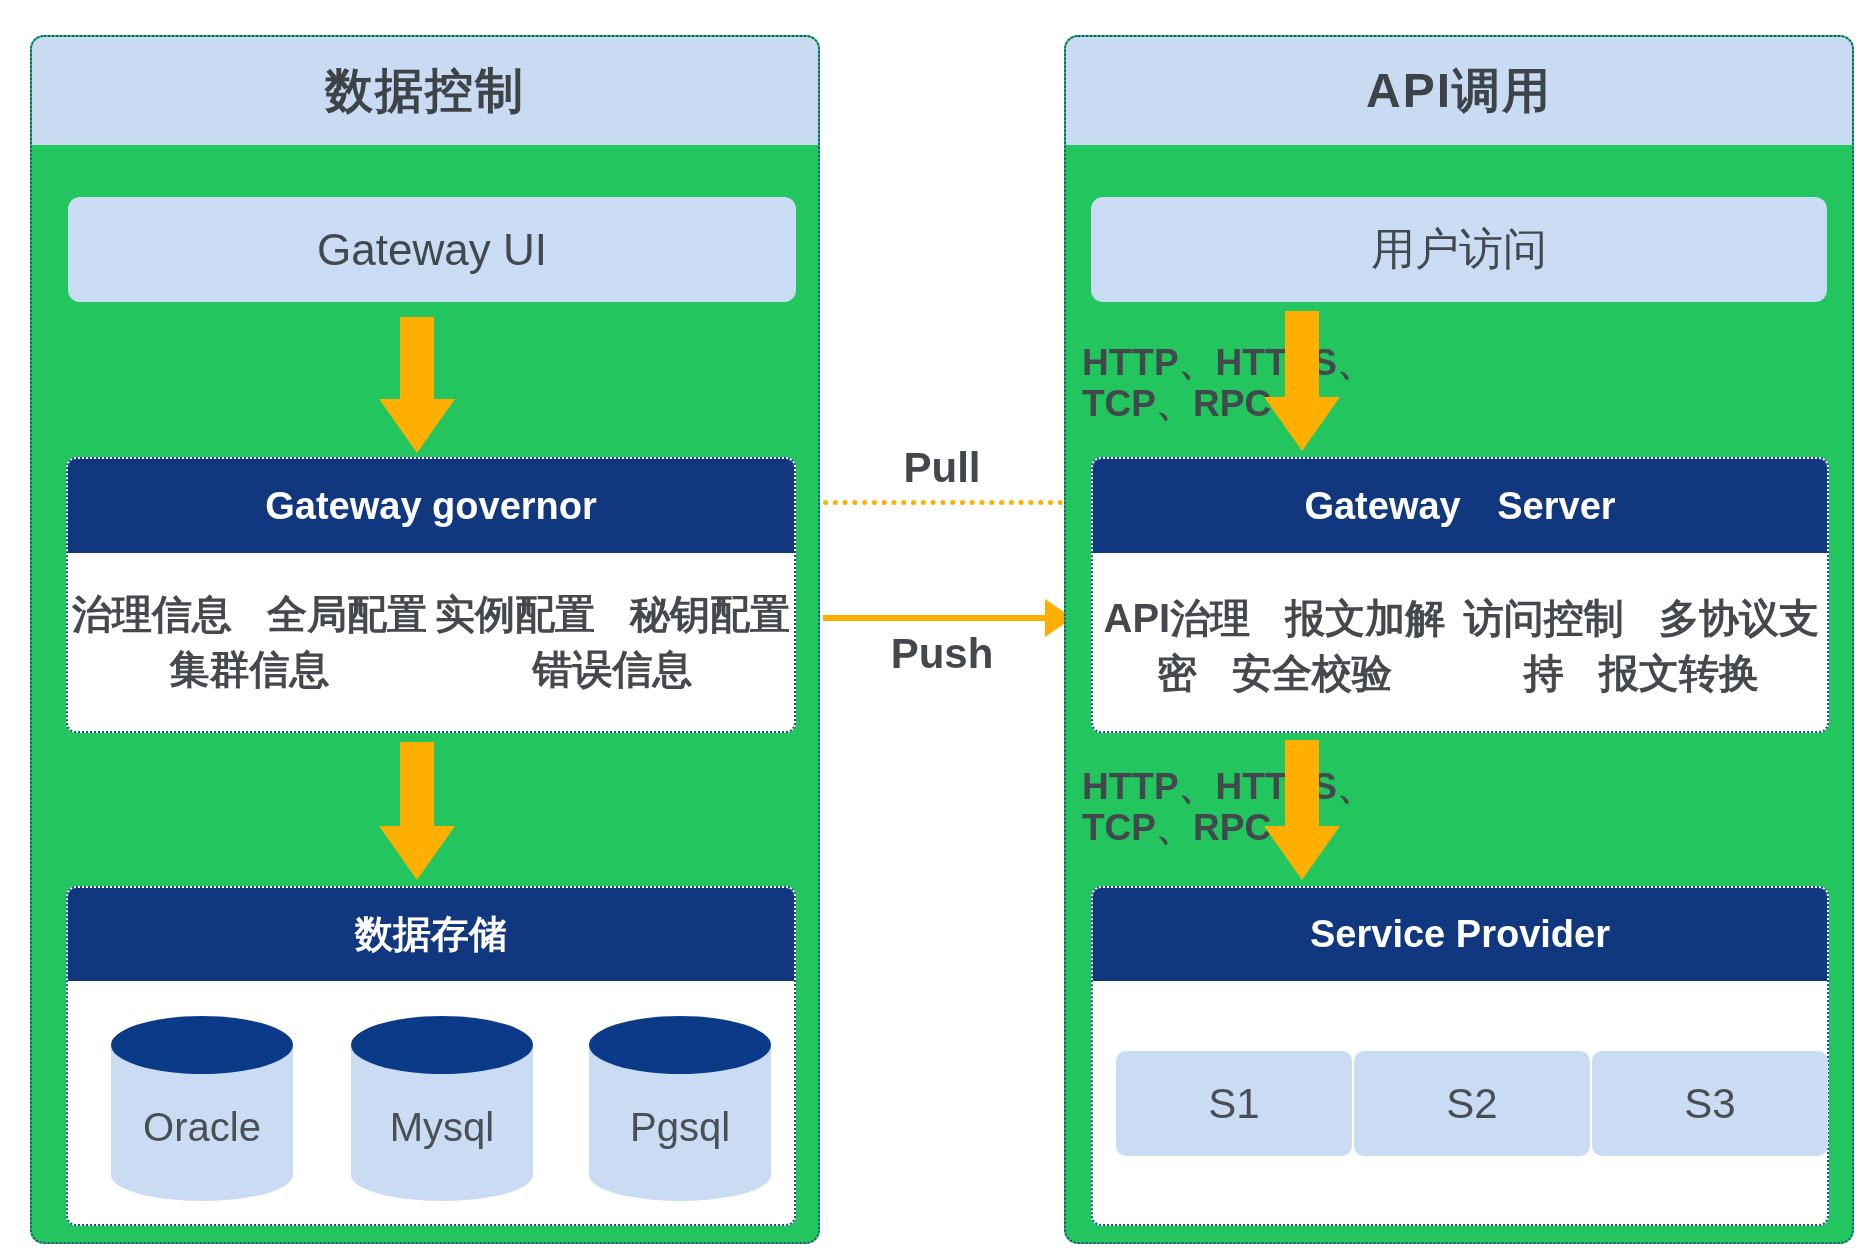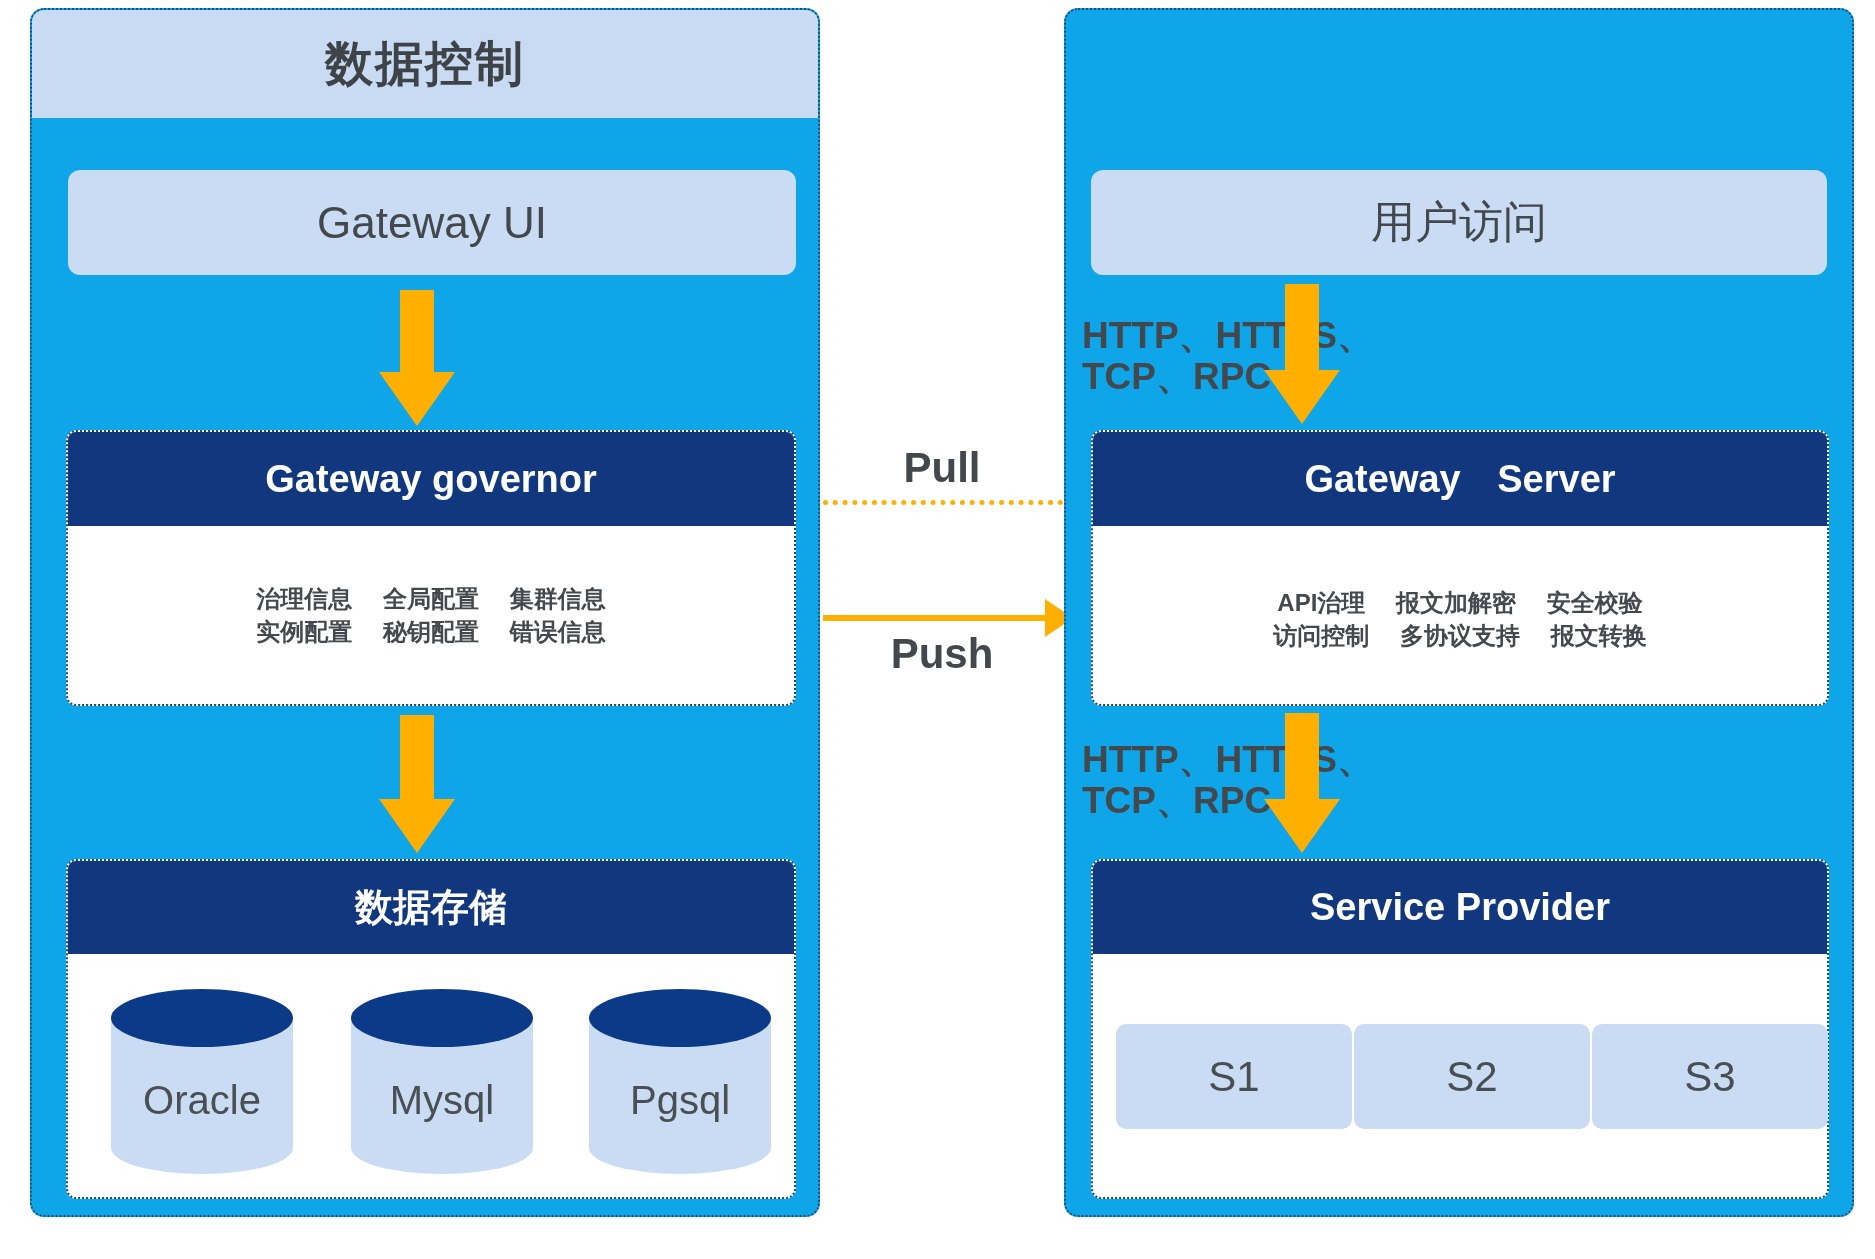--- a/index.html
+++ b/index.html
@@ -2,22 +2,22 @@
 <html><head>
 <meta charset="utf-8">
 <style>
   html,body { margin:0; padding:0; background:#ffffff; }
   .canvas {
     position:relative; width:1875px; height:1259px; overflow:hidden;
     background:#ffffff; font-family:"Liberation Sans", sans-serif;
     color:#43484d;
   }
   .panel {
-    position:absolute; top:8px; height:1205px; width:786px;
-    border:2px dotted #1e4b7d; border-radius:14px; background:#0ea5e9;
+    position:absolute; top:35px; height:1205px; width:786px;
+    border:2px dotted #1e4b7d; border-radius:14px; background:#22c55e;
   }
   .panel-header {
     position:absolute; top:0; left:0; right:0; height:108px;
     background:#c8dbf2; border-radius:12px 12px 0 0;
     display:flex; align-items:center; justify-content:center;
     font-size:48px; font-weight:bold; color:#3e4348; letter-spacing:2px;
   }
   .soft-box {
     position:absolute; background:#c9dcf4; border-radius:12px;
     display:flex; align-items:center; justify-content:center;
@@ -27,23 +27,23 @@
     position:absolute; border:2px dotted #1e4b7d; border-radius:10px; background:#ffffff;
     display:flex; flex-direction:column;
   }
   .node-header {
     height:94px; flex:0 0 auto; background:#11387e; border-radius:8px 8px 0 0;
     display:flex; align-items:center; justify-content:center;
     color:#ffffff; font-size:38px; font-weight:bold;
   }
   .wide-words { word-spacing:26px; }
   .node-body {
-    flex:1 1 auto; display:flex; flex-direction:column;
+    flex:1 1 auto; display:flex; flex-direction:row;
     align-items:center; justify-content:center;
-    font-size:24px; font-weight:bold; color:#45494e;
+    font-size:40px; font-weight:bold; color:#45494e;
     line-height:1.38; word-spacing:24px; text-align:center;
   }
   .v-arrow { position:absolute; }
   .protocol-label {
     position:absolute; font-size:37px; font-weight:bold; color:#43484d;
     line-height:1.1; text-align:left; letter-spacing:0px;
   }
   .link-label {
     position:absolute; width:180px; text-align:center;
     font-size:42px; font-weight:bold; color:#43484d;
@@ -119,20 +119,21 @@
   </div>
 
   <div class="link-label" style="left:852px; top:444px;">Pull</div>
   <div class="pull-line"></div>
 
   <div class="push-line"></div>
   <div class="push-head"></div>
   <div class="link-label" style="left:852px; top:630px;">Push</div>
 
   <div class="panel" style="left:1064px;">
+    <div class="panel-header">API调用</div>
 
     <div class="soft-box" style="left:25px; top:160px; width:736px; height:105px;">用户访问</div>
 
     <div class="protocol-label" style="left:16px; top:306px;">
       <div>HTTP、HTTPS、</div>
       <div>TCP、RPC</div>
     </div>
 
     <svg class="v-arrow" style="left:194px; top:274px;" width="84" height="140" viewBox="0 0 84 140">
       <path d="M25 0 h34 v86 h21 L42 140 L4 86 h21 Z" fill="#ffaf00"></path>

